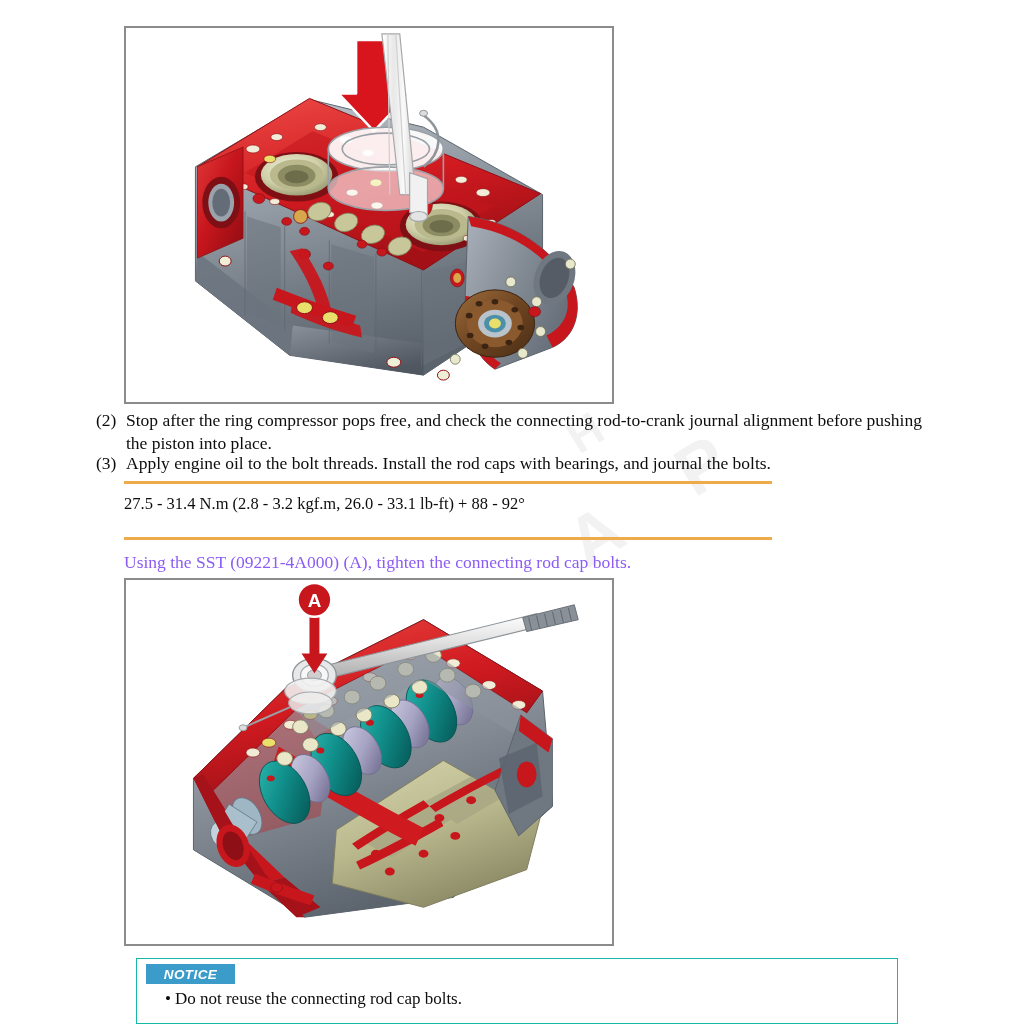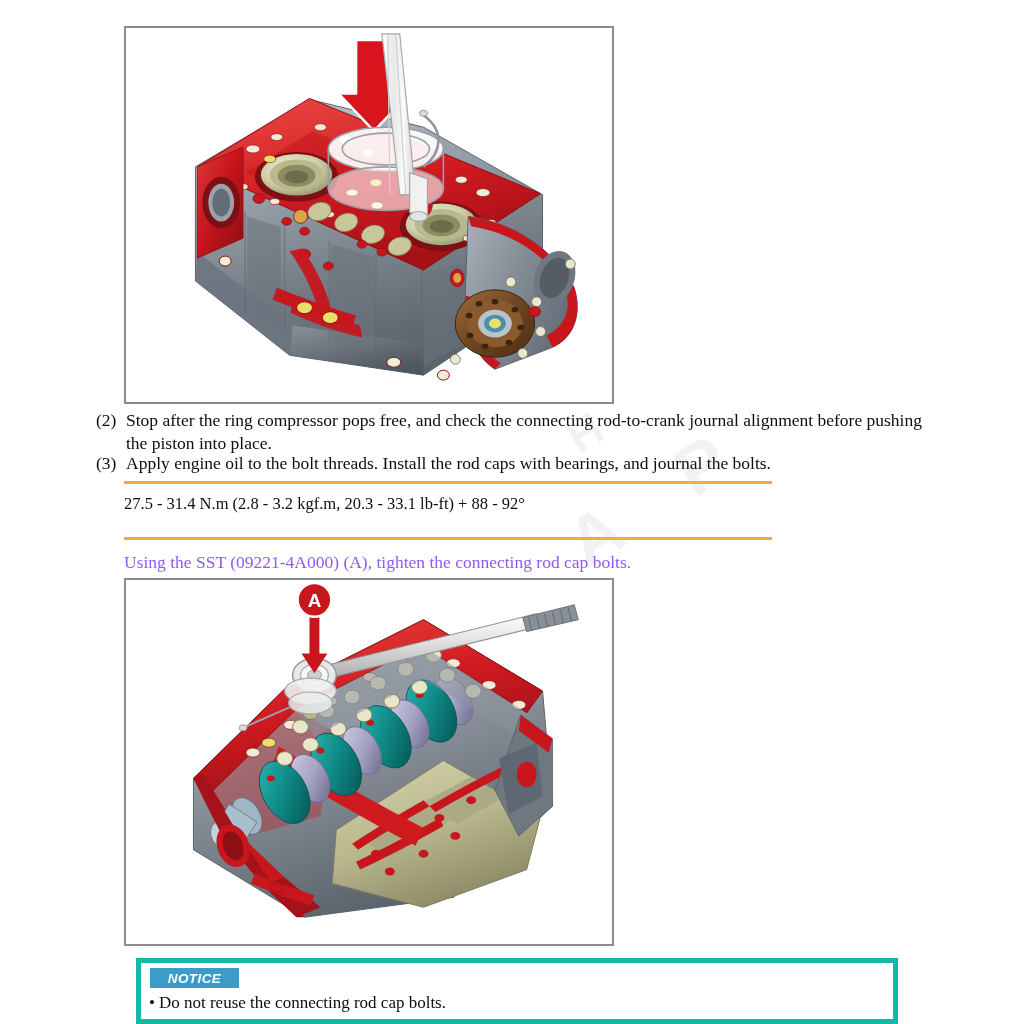--- a/index.html
+++ b/index.html
@@ -117,21 +117,21 @@
     z-index: 3;
   }
 
   
   #notice-box {
     position: absolute;
     left: 136px;
     top: 958px;
     width: 762px;
     height: 66px;
-    border: 5px solid #14b8a6;
+    border: 1px solid #14b8a6;
     background: #ffffff;
     z-index: 3;
   }
   #notice-badge {
     position: absolute;
     left: 9px;
     top: 5px;
     width: 89px;
     height: 20px;
     background: #3b9cc9;
@@ -140,21 +140,21 @@
     font-style: italic;
     font-weight: bold;
     font-size: 13.5px;
     letter-spacing: 0.4px;
     display: flex;
     align-items: center;
     justify-content: center;
   }
   #notice-text {
     position: absolute;
-    left: 8px;
+    left: 28px;
     top: 30px;
     font-size: 17px;
     color: #0d0d0d;
   }
   .bullet-dot { margin-right: 4px; }
 </style>
 </head>
 <body>
 
 <div id="page">
@@ -373,21 +373,21 @@
     <span class="step-body">Stop after the ring compressor pops free, and check the connecting rod-to-crank journal alignment before pushing the piston into place.</span>
   </div>
 
   <div class="step" id="step-3">
     <span class="step-num">(3)</span>
     <span class="step-body">Apply engine oil to the bolt threads. Install the rod caps with bearings, and journal the bolts.</span>
   </div>
 
   <div class="rule-orange" id="rule-top"></div>
   <div id="torque-block">
-    <div id="torque-value">27.5 - 31.4 N.m (2.8 - 3.2 kgf.m, 20.3 - 33.1 lb-ft) + 88 - 92°</div>
+    <div id="torque-value">27.5 - 31.4 N.m (2.8 - 3.2 kgf.m, 26.0 - 33.1 lb-ft) + 88 - 92°</div>
   </div>
   <div class="rule-orange" id="rule-bottom"></div>
 
   <div id="sst-line">Using the SST (09221-4A000) (A), tighten the connecting rod cap bolts.</div>
 
   <div class="figure-frame" id="figure-2">
     <svg class="fig-canvas" viewBox="0 0 490 368" preserveAspectRatio="xMidYMid meet">
       <defs>
         <linearGradient id="g2red" x1="0" y1="0" x2="0.5" y2="1">
           <stop offset="0%" stop-color="#ef4a44"></stop>

